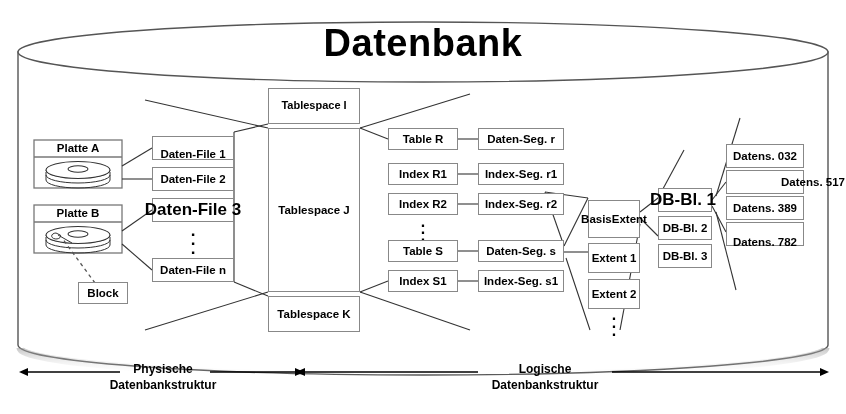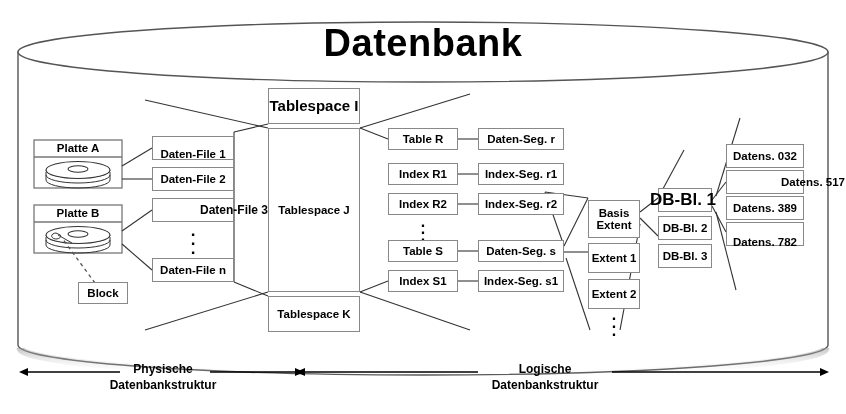--- a/index.html
+++ b/index.html
@@ -131,33 +131,33 @@
               border:1.3px solid #888;background:#fff;box-sizing:border-box;"></div>
   <div class="lbl boxlabel" style="left:78px;top:282px;width:50px;height:22px;font-size:11.5px;font-weight:600;">Block</div>
 
   <div style="position:absolute;left:152px;top:136px;width:82px;height:24px;border:1.3px solid #888;background:#fff;box-sizing:border-box;"></div>
   <div class="lbl boxlabel" style="left:152px;top:136px;width:82px;height:36px;font-size:11.5px;font-weight:600;">Daten-File 1</div>
 
   <div style="position:absolute;left:152px;top:167px;width:82px;height:24px;border:1.3px solid #888;background:#fff;box-sizing:border-box;"></div>
   <div class="lbl boxlabel" style="left:152px;top:167px;width:82px;height:24px;font-size:11.5px;font-weight:600;">Daten-File 2</div>
 
   <div style="position:absolute;left:152px;top:198px;width:82px;height:24px;border:1.3px solid #888;background:#fff;box-sizing:border-box;"></div>
-  <div class="lbl boxlabel" style="left:152px;top:198px;width:82px;height:24px;font-size:12px;font-weight:600;padding-left:41px;">Daten-File 3</div>
+  <div class="lbl boxlabel" style="left:152px;top:198px;width:82px;height:24px;font-size:17px;font-weight:600;">Daten-File 3</div>
 
   <div class="lbl" style="left:152px;top:226px;width:82px;text-align:center;font-size:17px;line-height:9px;font-weight:900;">
     <div>.</div>
       <div>.</div>
       <div>.</div>
   </div>
 
   <div style="position:absolute;left:152px;top:258px;width:82px;height:24px;border:1.3px solid #888;background:#fff;box-sizing:border-box;"></div>
   <div class="lbl boxlabel" style="left:152px;top:258px;width:82px;height:24px;font-size:11.5px;font-weight:600;">Daten-File n</div>
 
   <div style="position:absolute;left:268px;top:88px;width:92px;height:36px;border:1.3px solid #888;background:#fff;box-sizing:border-box;"></div>
-  <div class="lbl boxlabel" style="left:268px;top:88px;width:92px;height:36px;font-size:15px;font-weight:600;">Tablespace I</div>
+  <div class="lbl boxlabel" style="left:268px;top:88px;width:92px;height:36px;font-size:11px;font-weight:600;">Tablespace I</div>
 
   <div style="position:absolute;left:268px;top:128px;width:92px;height:164px;border:1.3px solid #888;background:#fff;box-sizing:border-box;"></div>
   <div class="lbl boxlabel" style="left:268px;top:128px;width:92px;height:164px;font-size:11.5px;font-weight:600;">Tablespace J</div>
 
   <div style="position:absolute;left:268px;top:296px;width:92px;height:36px;border:1.3px solid #888;background:#fff;box-sizing:border-box;"></div>
   <div class="lbl boxlabel" style="left:268px;top:296px;width:92px;height:36px;font-size:11.5px;font-weight:600;">Tablespace K</div>
 
   <div style="position:absolute;left:388px;top:128px;width:70px;height:22px;border:1.3px solid #888;background:#fff;box-sizing:border-box;"></div>
   <div class="lbl boxlabel" style="left:388px;top:128px;width:70px;height:22px;font-size:11.5px;font-weight:600;">Table R</div>
 
@@ -188,21 +188,21 @@
   <div style="position:absolute;left:478px;top:193px;width:86px;height:22px;border:1.3px solid #888;background:#fff;box-sizing:border-box;"></div>
   <div class="lbl boxlabel" style="left:478px;top:193px;width:86px;height:22px;font-size:11.5px;font-weight:600;">Index-Seg. r2</div>
 
   <div style="position:absolute;left:478px;top:240px;width:86px;height:22px;border:1.3px solid #888;background:#fff;box-sizing:border-box;"></div>
   <div class="lbl boxlabel" style="left:478px;top:240px;width:86px;height:22px;font-size:11.5px;font-weight:600;">Daten-Seg. s</div>
 
   <div style="position:absolute;left:478px;top:270px;width:86px;height:22px;border:1.3px solid #888;background:#fff;box-sizing:border-box;"></div>
   <div class="lbl boxlabel" style="left:478px;top:270px;width:86px;height:22px;font-size:11.5px;font-weight:600;">Index-Seg. s1</div>
 
   <div style="position:absolute;left:588px;top:200px;width:52px;height:38px;border:1.3px solid #888;background:#fff;box-sizing:border-box;"></div>
-  <div class="lbl boxlabel" style="left:588px;top:200px;width:52px;height:38px;font-size:11.5px;font-weight:600;flex-direction:column;justify-content:center;">
+  <div class="lbl boxlabel" style="left:588px;top:200px;width:52px;height:38px;font-size:11.5px;font-weight:600;justify-content:center;">
     <span>Basis</span>
     <span>Extent</span>
   </div>
 
   <div style="position:absolute;left:588px;top:243px;width:52px;height:30px;border:1.3px solid #888;background:#fff;box-sizing:border-box;"></div>
   <div class="lbl boxlabel" style="left:588px;top:243px;width:52px;height:30px;font-size:11.5px;font-weight:600;">Extent 1</div>
 
   <div style="position:absolute;left:588px;top:279px;width:52px;height:30px;border:1.3px solid #888;background:#fff;box-sizing:border-box;"></div>
   <div class="lbl boxlabel" style="left:588px;top:279px;width:52px;height:30px;font-size:11.5px;font-weight:600;">Extent 2</div>
 

